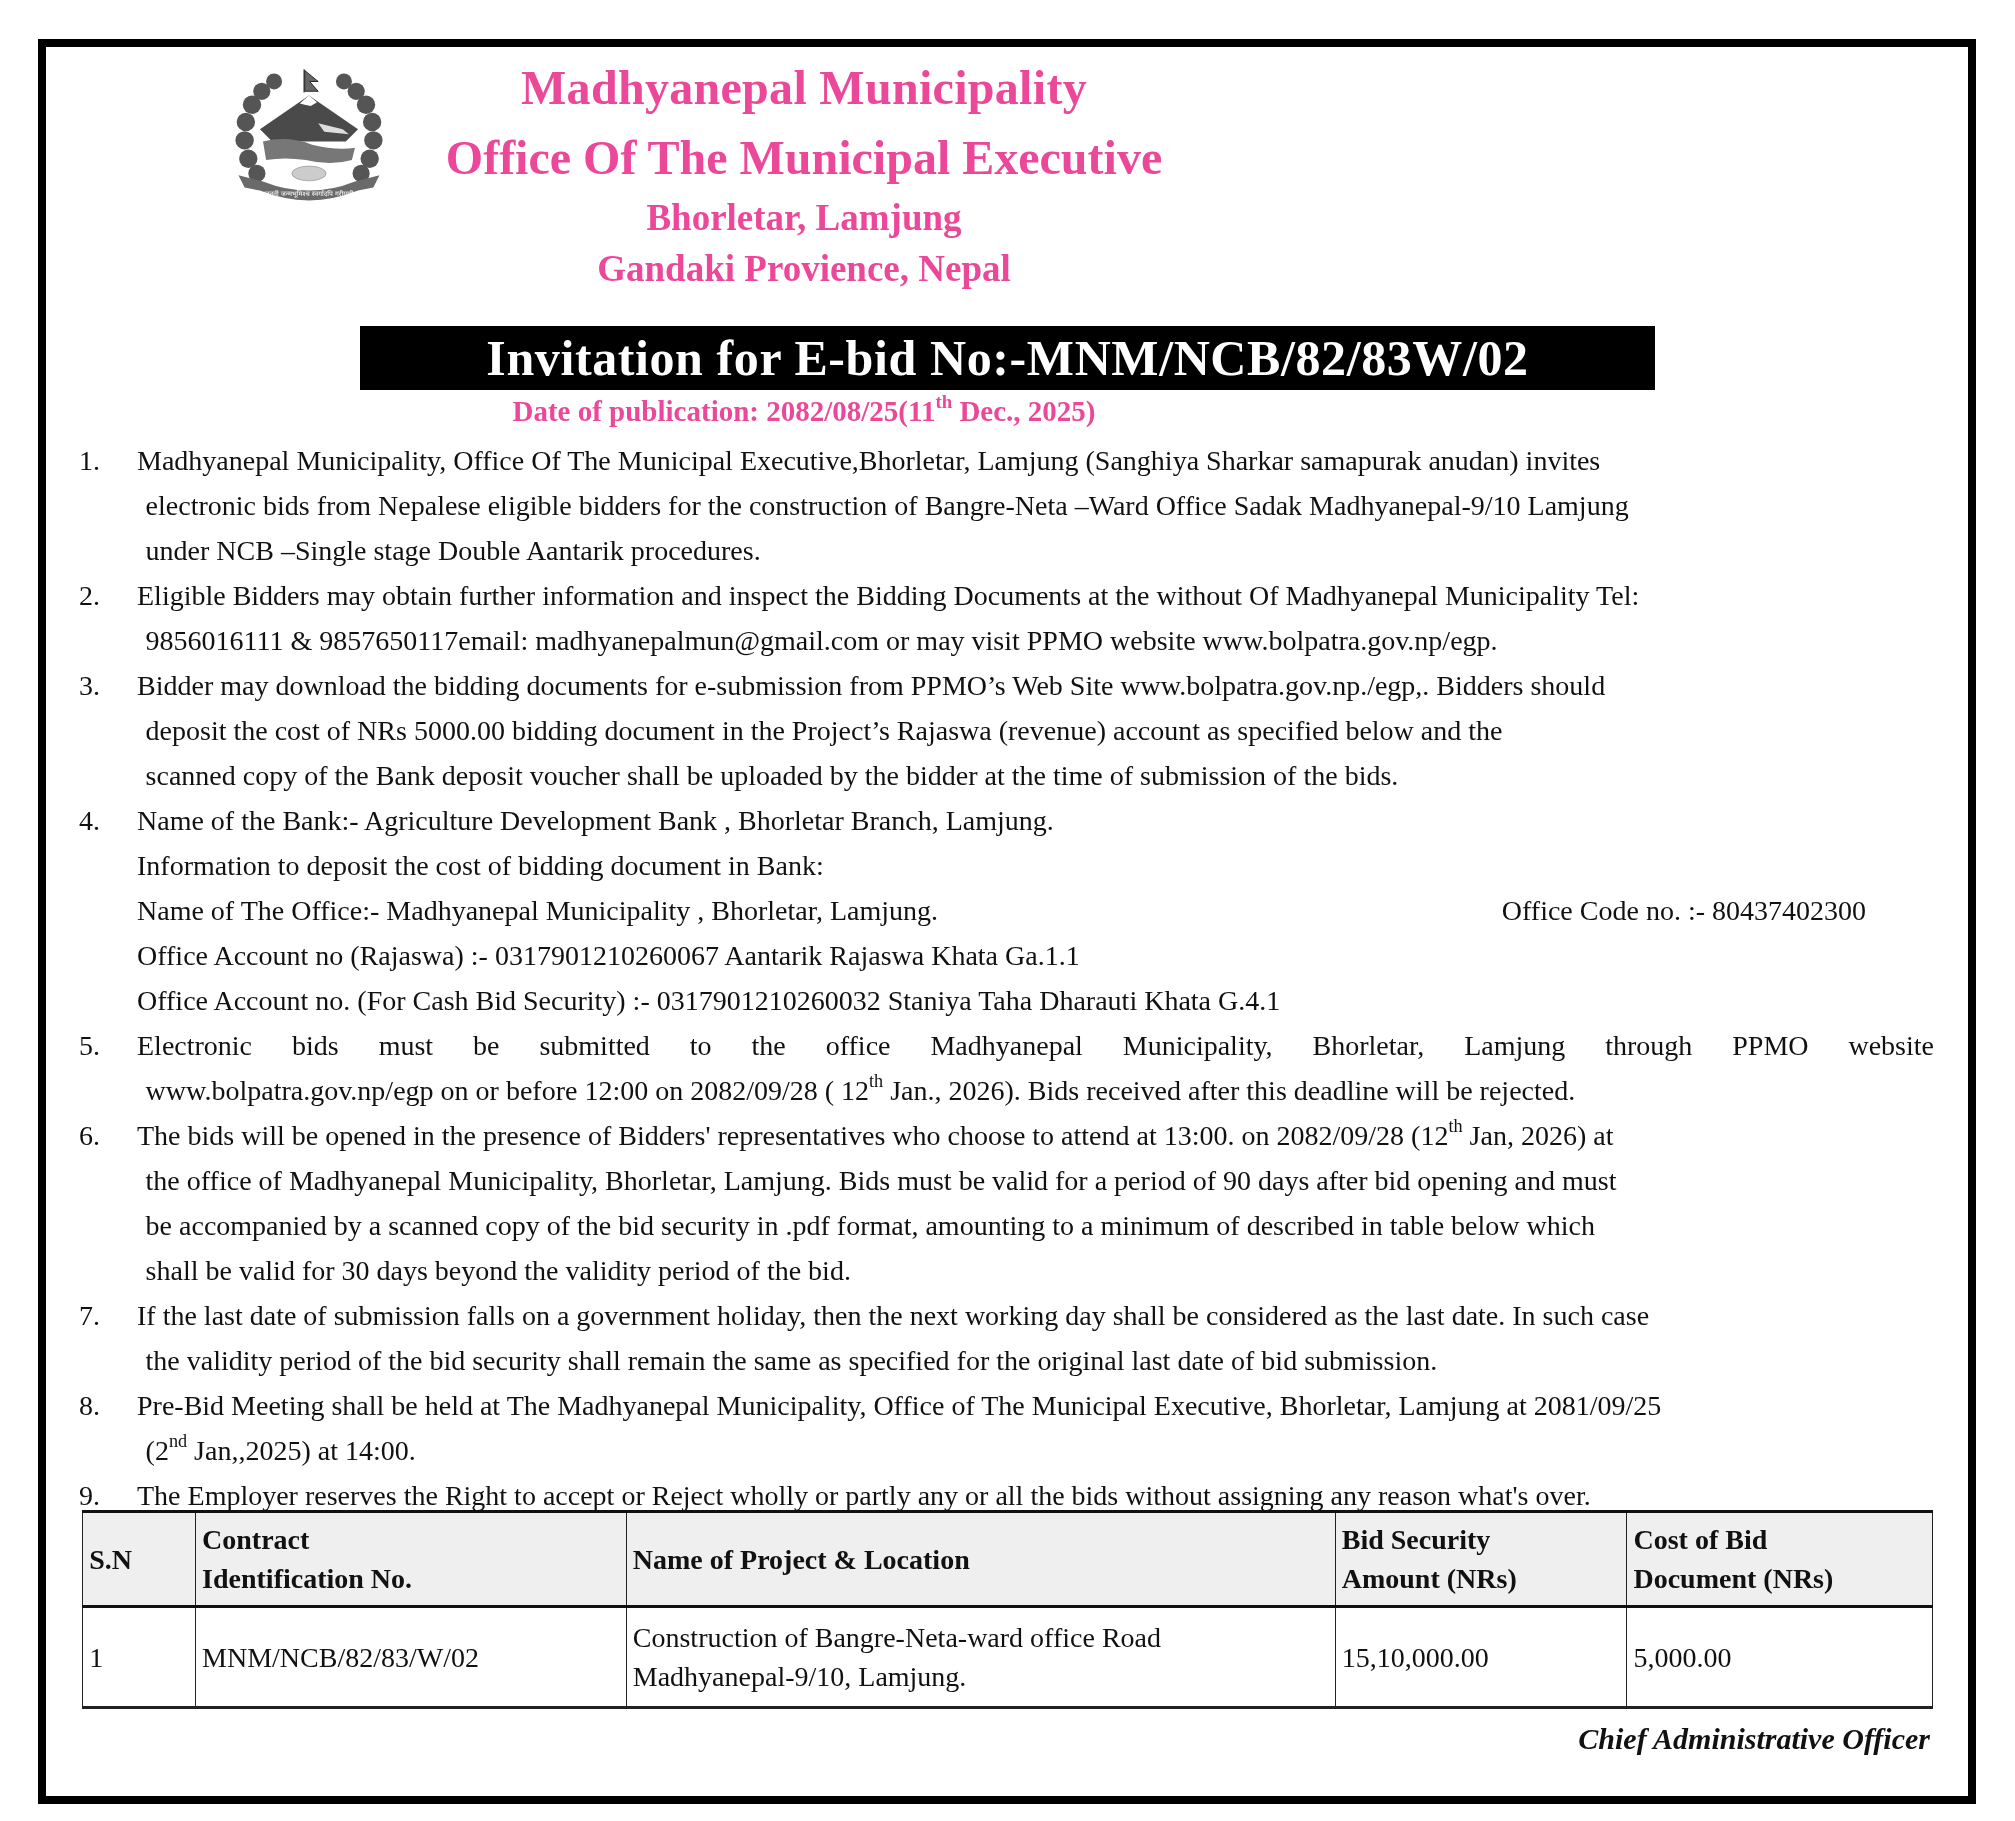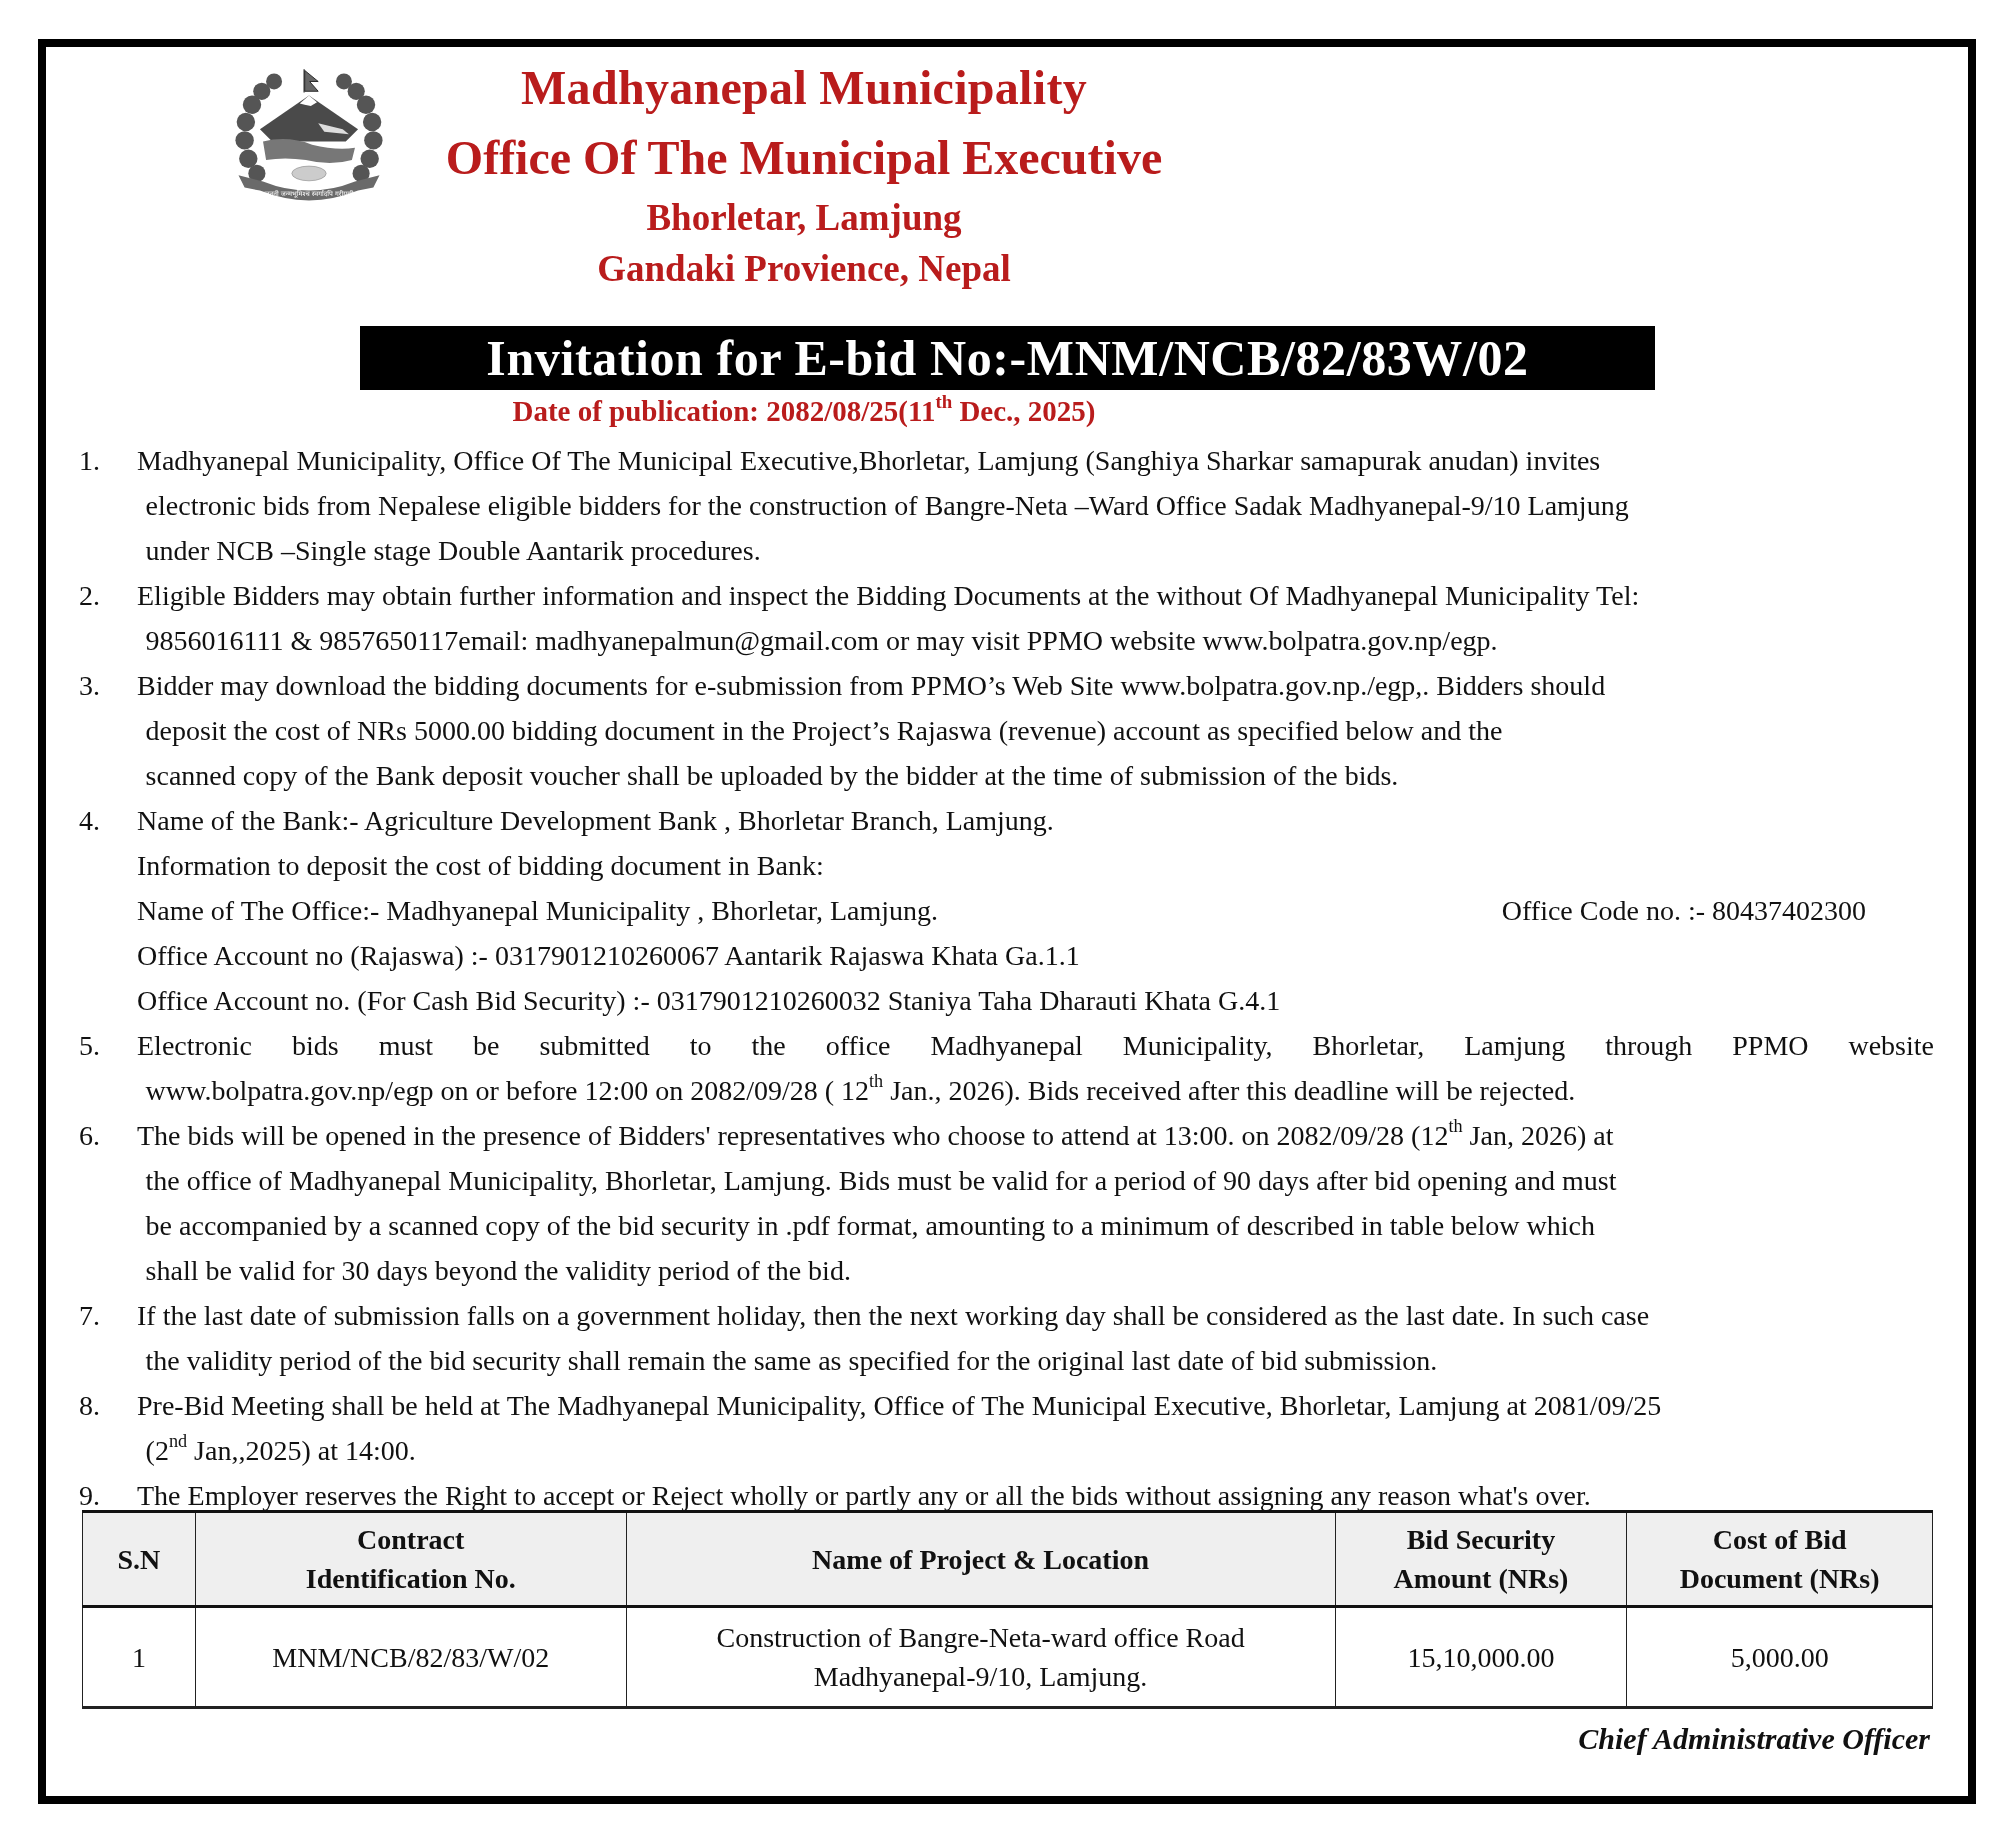--- a/index.html
+++ b/index.html
@@ -7,41 +7,41 @@
     width: 2015px; height: 1821px; position: relative; overflow: hidden;
     font-family: "Liberation Serif", "DejaVu Serif", serif; color: #111;
   }
   .frame {
     position: absolute; left: 38px; top: 39px; width: 1922px; height: 1749px;
     border: 8px solid #000; box-sizing: content-box;
   }
   .emblem {
     position: absolute; left: 226px; top: 68px; width: 166px; height: 141px;
   }
-  .hdr { position: absolute; left: 0; width: 1608px; text-align: center; font-weight: bold; color: #b91c1c; }
+  .hdr { position: absolute; left: 0; width: 1608px; text-align: center; font-weight: bold; color: #ec4899; }
   .h1 { top: 60px; font-size: 48px; letter-spacing: 0.3px; }
   .h2 { top: 130px; font-size: 48px; }
   .h3 { top: 196px; font-size: 37px; }
   .h4 { top: 247px; font-size: 37px; }
   .banner {
     position: absolute; left: 360px; top: 315px; width: 1295px; height: 64px;
     background: #000; color: #fff; font-weight: bold; font-size: 50px;
     display: flex; align-items: center; justify-content: center; letter-spacing: 0.6px; margin-top: 11px;
   }
   .date { top: 395px; font-size: 29px; }
   sup { font-size: 0.65em; line-height: 0; position: relative; top: -0.15em; vertical-align: super; }
   .items { position: absolute; left: 79px; top: 438px; width: 1855px; font-size: 28px; line-height: 45px; }
   .item { display: flex; }
   .num { width: 58px; flex: none; }
   .txt { flex: 1; text-align: justify; text-align-last: left; }
   .txt .cont { padding-left: 8.6px; }
   .row-split { display: flex; justify-content: space-between; padding-right: 68px; }
   table.bid {
     position: absolute; left: 82px; top: 1510px; width: 1851px; border-collapse: collapse;
-    font-size: 28px; text-align: center;
+    font-size: 28px; text-align: left;
   }
   table.bid th, table.bid td { border: 1.2px solid #222; padding: 0 6.2px; }
   table.bid th { background: #efefef; font-weight: bold; height: 92px; line-height: 39px; border-bottom: 3.7px solid #111; border-top: 3.1px solid #111; }
   table.bid td { height: 98px; line-height: 39px; }
   table.bid tr:last-child td { border-bottom: 3.1px solid #222; }
   .sign {
     position: absolute; right: 85px; top: 1722px; font-size: 30px; font-weight: bold; font-style: italic;
   }
 </style>
 </head>

